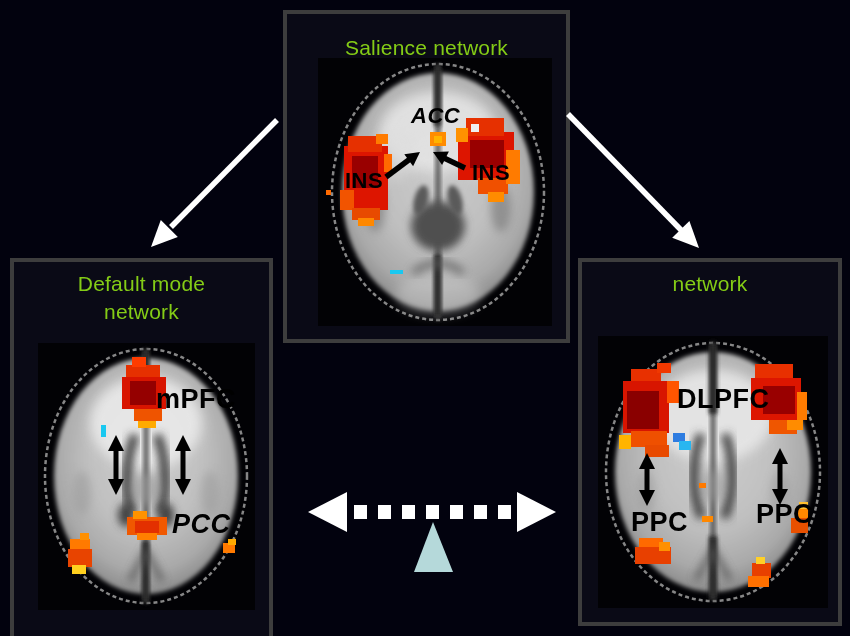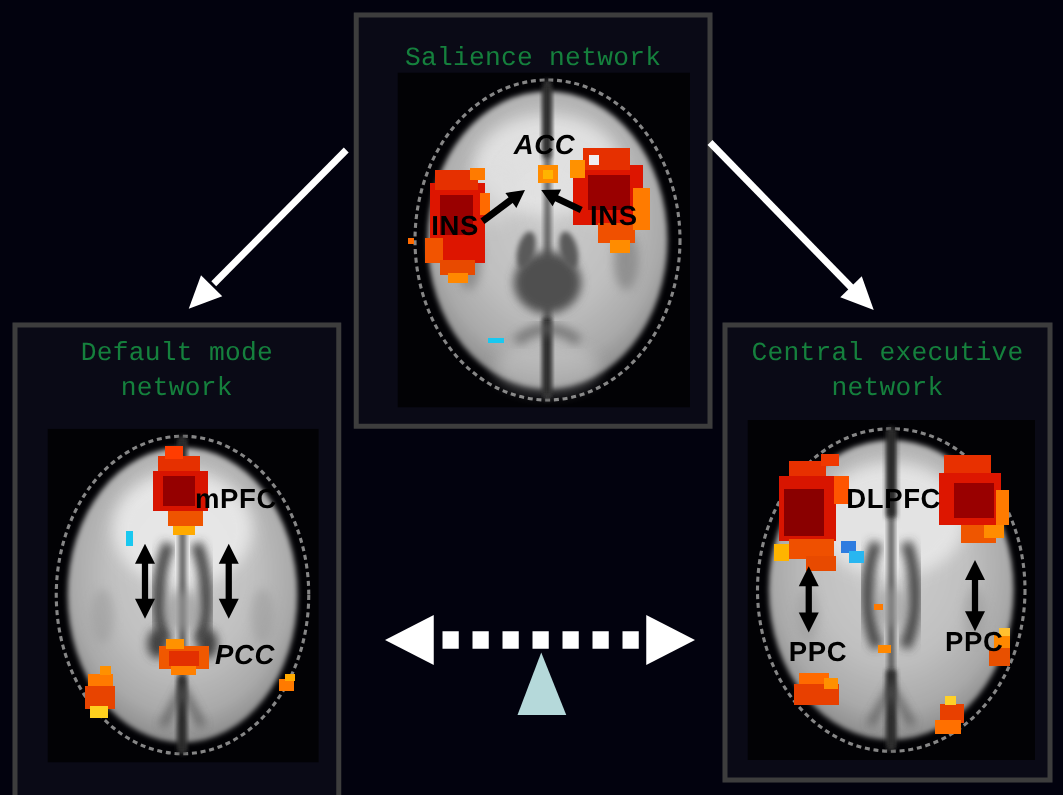--- a/index.html
+++ b/index.html
@@ -8,31 +8,31 @@
     font-family:"Liberation Sans",sans-serif;overflow:hidden;
   }
   .panel{
     position:absolute;box-sizing:border-box;
     background:#0a0a16;border:4px solid #3d3d3d;
   }
   .panel-salience{left:283px;top:10px;width:287px;height:333px;}
   .panel-dmn{left:10px;top:258px;width:263px;height:464px;}
   .panel-cen{left:578px;top:258px;width:264px;height:368px;}
   .panel-title{
-    position:absolute;left:0;right:0;text-align:center;color:#15803d;
-    font-size:21px;line-height:28px;letter-spacing:.2px;font-family:Liberation Mono, monospace;
+    position:absolute;left:0;right:0;text-align:center;color:#84cc16;
+    font-size:21px;line-height:28px;letter-spacing:.2px;
   }
   .title-salience{top:20px;}
   .title-two-line{top:8px;}
   .brain-wrap{position:absolute;line-height:0;}
   .brain-salience{left:31px;top:44px;}
   .brain-dmn{left:24px;top:81px;}
   .brain-cen{left:16px;top:74px;}
   .region-label{
-    position:absolute;color:#000;font-weight:bold;font-size:22px;
+    position:absolute;color:#000;font-weight:bold;font-size:27px;
     line-height:22px;letter-spacing:.5px;white-space:nowrap;
   }
   .panel-overlay{position:absolute;left:0;top:0;pointer-events:none;}
   .root-overlay{position:absolute;left:0;top:0;pointer-events:none;}
   .anticorrelation-label{
     position:absolute;left:340px;top:458px;width:180px;text-align:center;
     color:#fff;font-size:20px;line-height:24px;
   }
   svg{display:block;}
 </style>
@@ -201,21 +201,20 @@
         <polygon points="169,233 161,217 177,217"></polygon>
       </g>
     </svg>
 
     <div class="region-label" style="left:142px;top:126px;">mPFC</div>
     <div class="region-label" style="left:158px;top:251px;font-style:italic;">PCC</div>
   </section>
 
   <section class="panel panel-cen">
     <div class="panel-title title-two-line">
-      <div>Central executive</div>
       <div>network</div>
     </div>
 
     <div class="brain-wrap brain-cen">
       <svg width="230" height="272" viewBox="0 0 230 272">
         <defs>
           <radialGradient id="cg1" cx="50%" cy="42%" r="62%">
             <stop offset="0%" stop-color="#cdcdcd"></stop>
               <stop offset="50%" stop-color="#c0c0c0"></stop>
             <stop offset="78%" stop-color="#a9a9a9"></stop>

